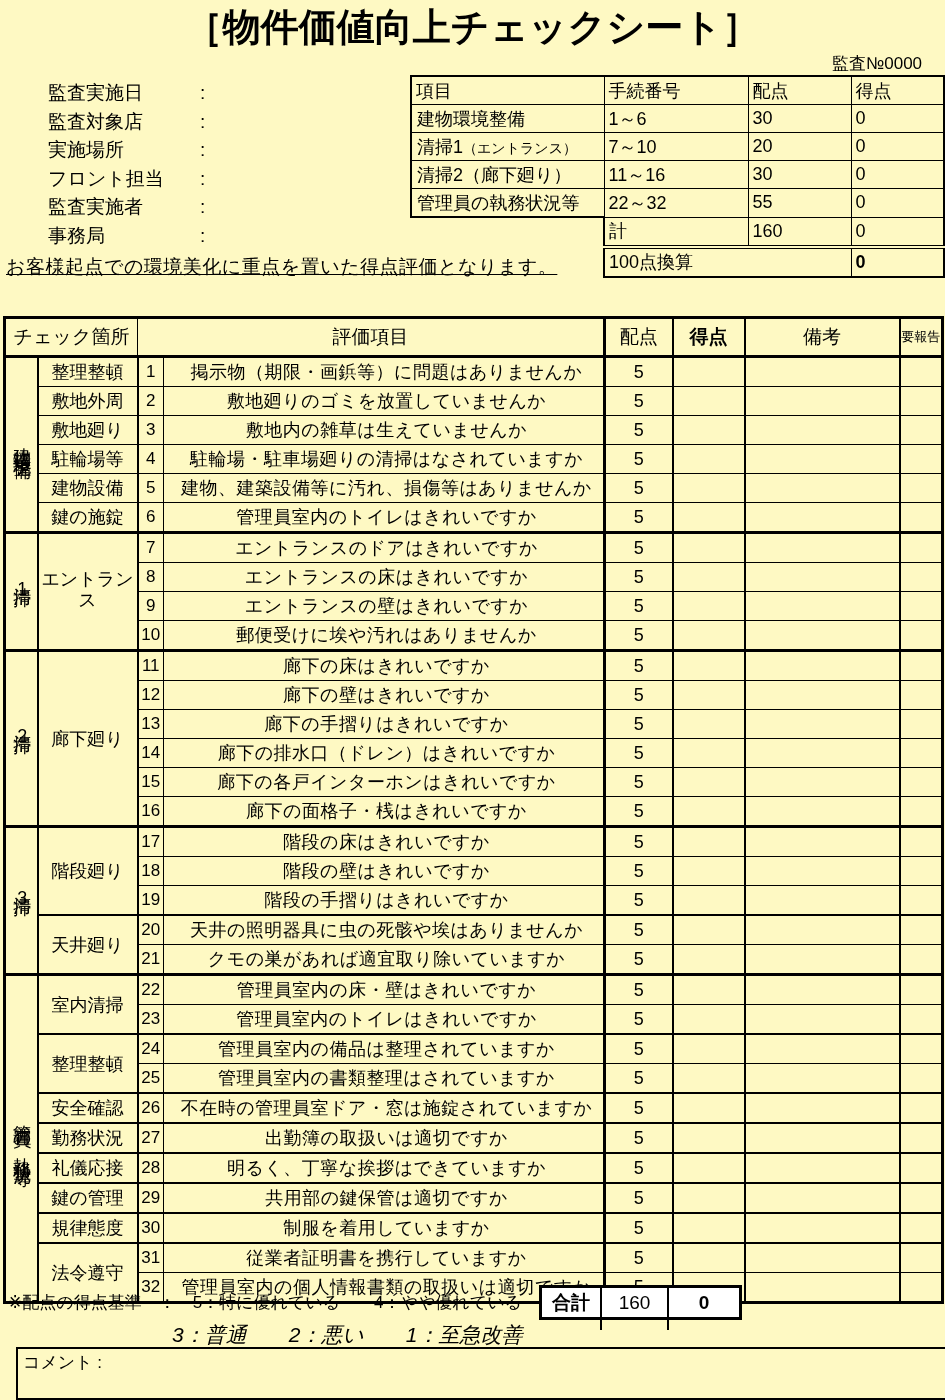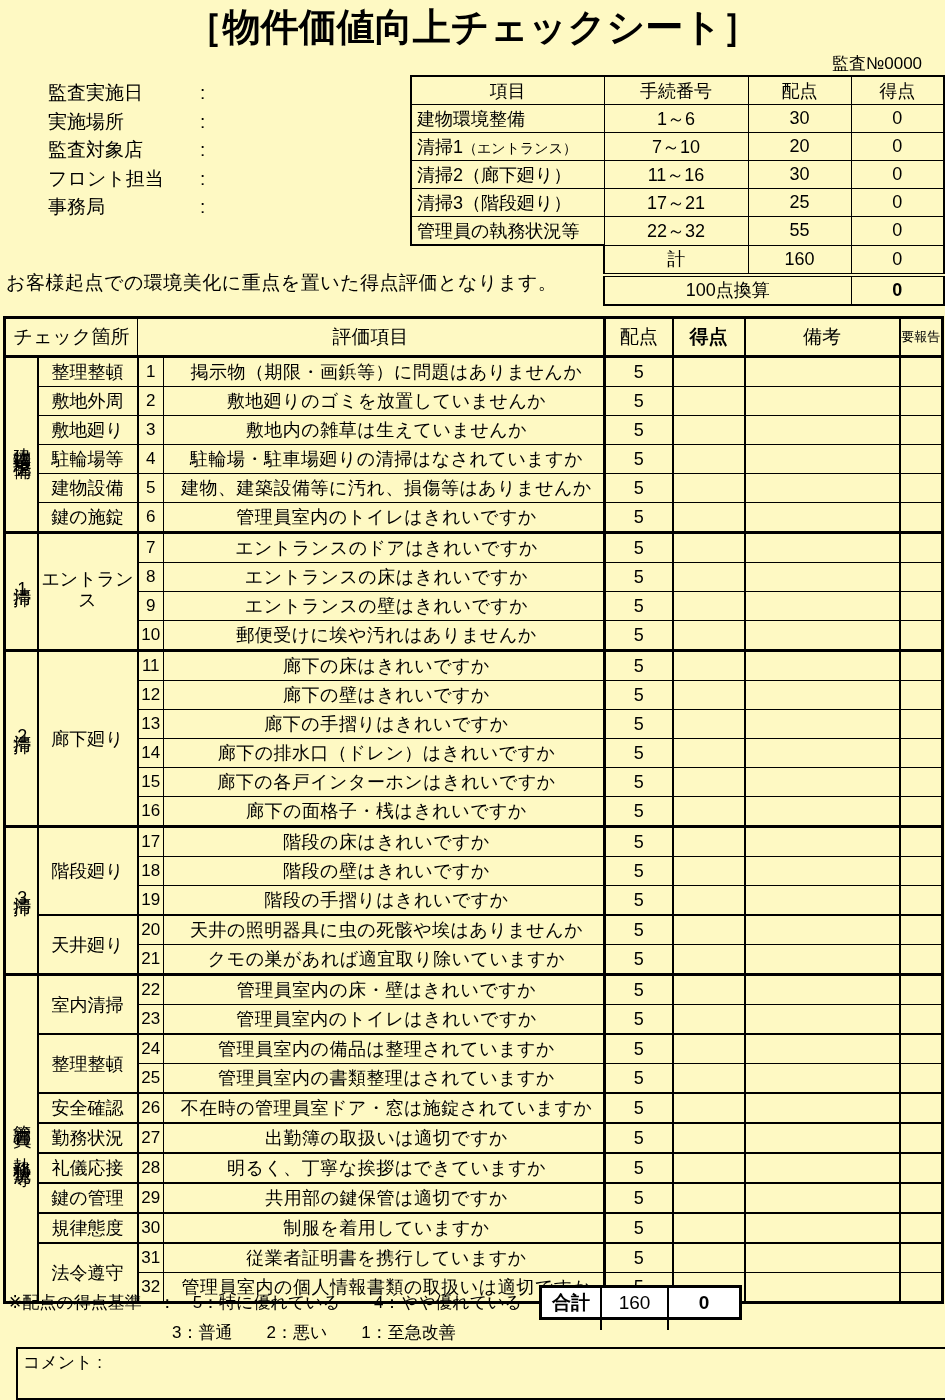--- a/index.html
+++ b/index.html
@@ -16,28 +16,28 @@
   }
   .subtitle { position:absolute; top:56px; left:430px; font-size:19px; }
   .audit-no { position:absolute; top:52px; left:832px; font-size:17px; }
 
   .info-block { position:absolute; top:79px; left:6px; font-size:19px; }
   .info-row { height:28.5px; line-height:28.5px; white-space:nowrap; }
   .info-label { display:inline-block; width:152px;margin-left:42px; }
   .info-sep { display:inline-block; }
   .info-value { display:inline-block; min-width:180px; height:24px; vertical-align:middle; }
 
-  .intro-text { position:absolute; top:270px; left:6px; font-size:19px; letter-spacing:0.5px; }
+  .intro-text { position:absolute; top:254px; left:6px; font-size:19px; letter-spacing:0.5px;text-decoration:underline; }
 
   
   table { border-collapse:collapse; table-layout:fixed; }
   .summary-table { position:absolute; top:75px; left:410px; width:533px; }
   .summary-table td, .summary-table th {
     border:1px solid #000; height:27px; padding:0 4px;
-    font-size:18px; font-weight:normal; text-align:center; overflow:hidden; white-space:nowrap;
+    font-size:18px; font-weight:normal; text-align:left; overflow:hidden; white-space:nowrap;
   }
   .summary-table .item-cell { text-align:left; padding-left:5px; }
   .summary-table .item-note { font-size:14px; }
   .summary-table .bt2 { border-top:2px solid #000; }
   .summary-table .bl2 { border-left:2px solid #000; }
   .summary-table .br2 { border-right:2px solid #000; }
   .summary-table .bb2 { border-bottom:2px solid #000; }
   .summary-table .no-border { border:none; }
   .summary-table .dbl-top { border-top:4px double #000; }
   .summary-table .bold { font-weight:bold; }
@@ -59,21 +59,21 @@
   .main-table td.bb2 { border-bottom:2px solid #000;margin-left:14px; }
   .main-table td.bb3 { border-bottom:3px solid #000; }
   .v-label {
     writing-mode:vertical-rl; text-orientation:upright;
     display:inline-block; line-height:1.1; letter-spacing:3px; font-size:18px;
   }
   .sub-cell-inner { display:inline-block; line-height:1.2; white-space:normal; }
 
   
   .legend-line1 { position:absolute; top:1291px; left:8px; font-size:17px; white-space:nowrap; }
-  .legend-line2 { position:absolute; top:1321px; left:172px; font-size:17px; white-space:nowrap; }
+  .legend-line2 { position:absolute; top:1321px; left:172px; font-size:21px; white-space:nowrap;font-style:italic; }
   .grand-total {
     position:absolute; top:1285px; left:539px;
     display:flex; border:3px solid #000; background:#fff; height:29px;
   }
   .grand-total .gt-cell {
     height:42px; line-height:29px; text-align:center; font-size:19px;
   }
   .gt-label { width:58px; border-right:2px solid #000; font-weight:bold; }
   .gt-alloc { width:65px; border-right:2px solid #000; }
   .gt-score { width:70px; font-weight:bold; }
@@ -87,23 +87,24 @@
 </head>
 <body>
 
 <div class="page">
 
   <div class="title">［物件価値向上チェックシート］</div>
   <div class="audit-no">監査№0000</div>
 
   <div class="info-block" id="info-block">
       <div class="info-row"><span class="info-label">監査実施日</span><span class="info-sep">:</span><span class="info-value"></span></div>
+      <div class="info-row"><span class="info-label">監査対象店</span><span class="info-sep">:</span><span class="info-value"></span></div>
       <div class="info-row"><span class="info-label">実施場所</span><span class="info-sep">:</span><span class="info-value"></span></div>
-      <div class="info-row"><span class="info-label">監査対象店</span><span class="info-sep">:</span><span class="info-value"></span></div>
       <div class="info-row"><span class="info-label">フロント担当</span><span class="info-sep">:</span><span class="info-value"></span></div>
+      <div class="info-row"><span class="info-label">監査実施者</span><span class="info-sep">:</span><span class="info-value"></span></div>
       <div class="info-row"><span class="info-label">事務局</span><span class="info-sep">:</span><span class="info-value"></span></div>
     </div>
 
   <div class="intro-text">お客様起点での環境美化に重点を置いた得点評価となります。</div>
 
   <table class="summary-table">
     <colgroup>
         <col style="width:193px">
         <col style="width:144px">
         <col style="width:103px">
@@ -127,26 +128,20 @@
         <tr>
           <td class="item-cell bl2">清掃1<span class="item-note">（エントランス）</span></td>
           <td>7～10</td>
           <td>20</td>
           <td class="br2">0</td>
         </tr>
         <tr>
           <td class="item-cell bl2">清掃2（廊下廻り）</td>
           <td>11～16</td>
           <td>30</td>
-          <td class="br2">0</td>
-        </tr>
-        <tr>
-          <td class="item-cell bl2">清掃3（階段廻り）</td>
-          <td>17～21</td>
-          <td>25</td>
           <td class="br2">0</td>
         </tr>
         <tr>
           <td class="item-cell bl2 bb2">管理員の執務状況等</td>
           <td>22～32</td>
           <td>55</td>
           <td class="br2">0</td>
         </tr>
       </tbody>
     <tbody>

